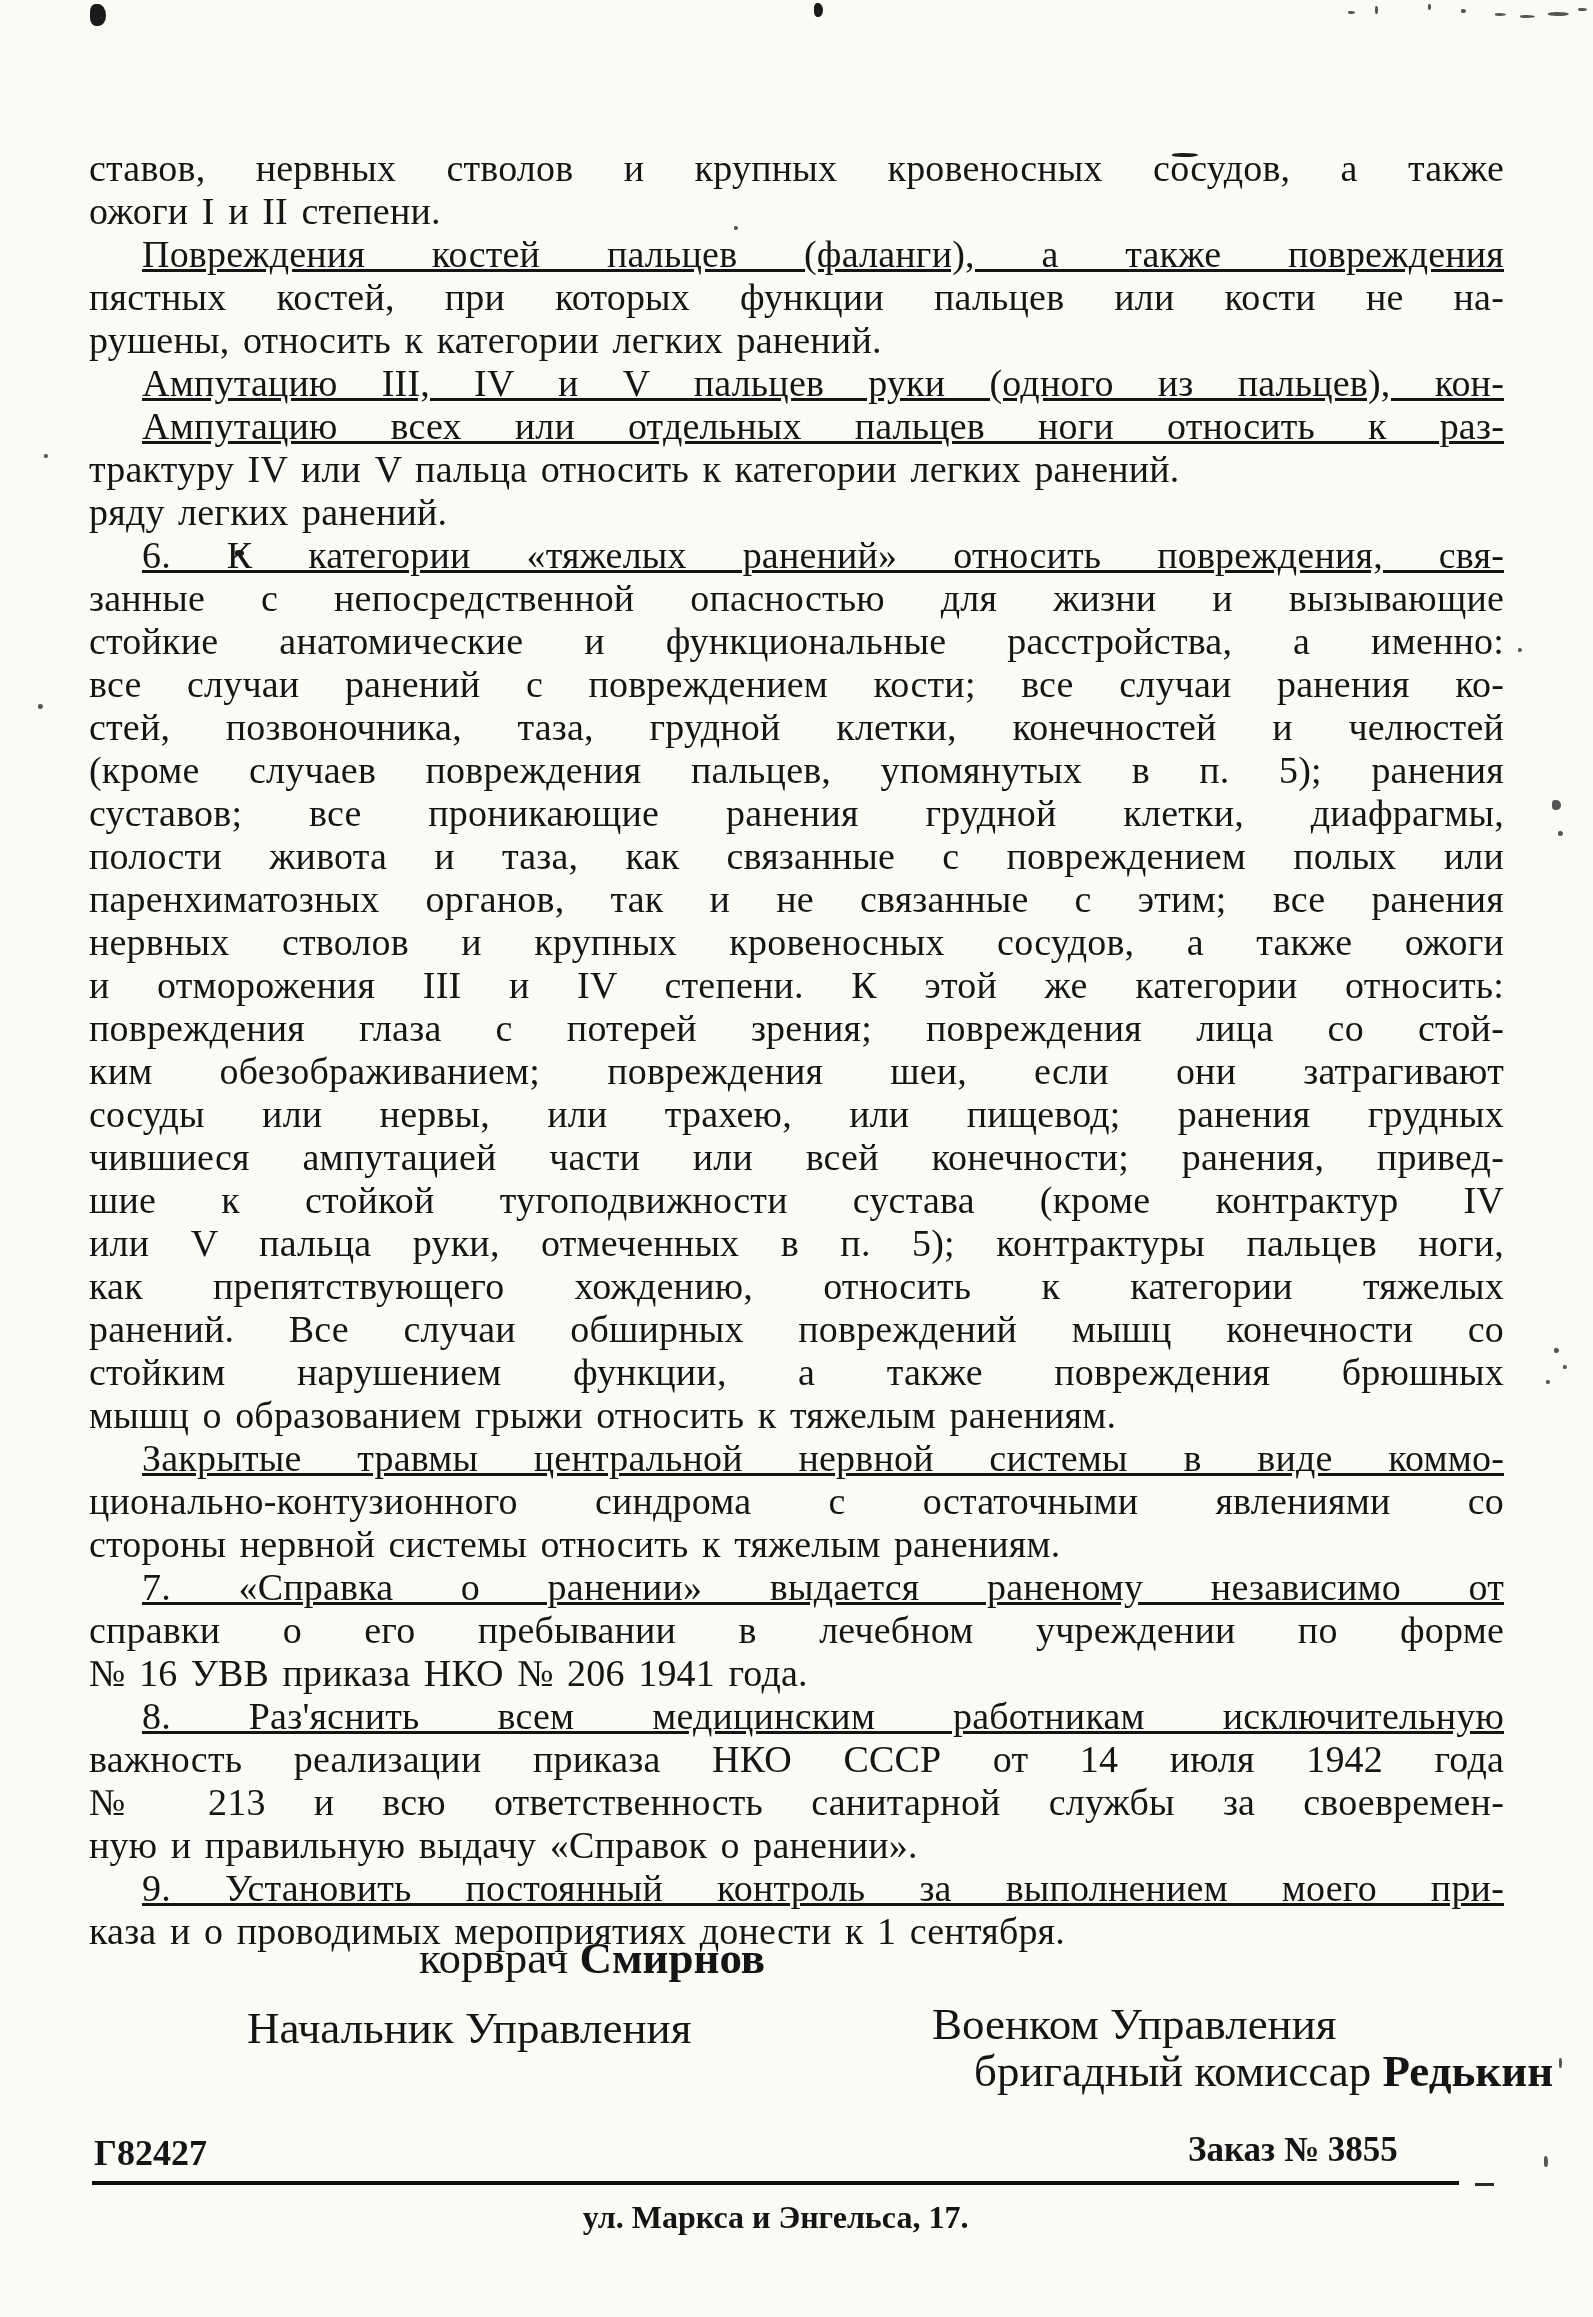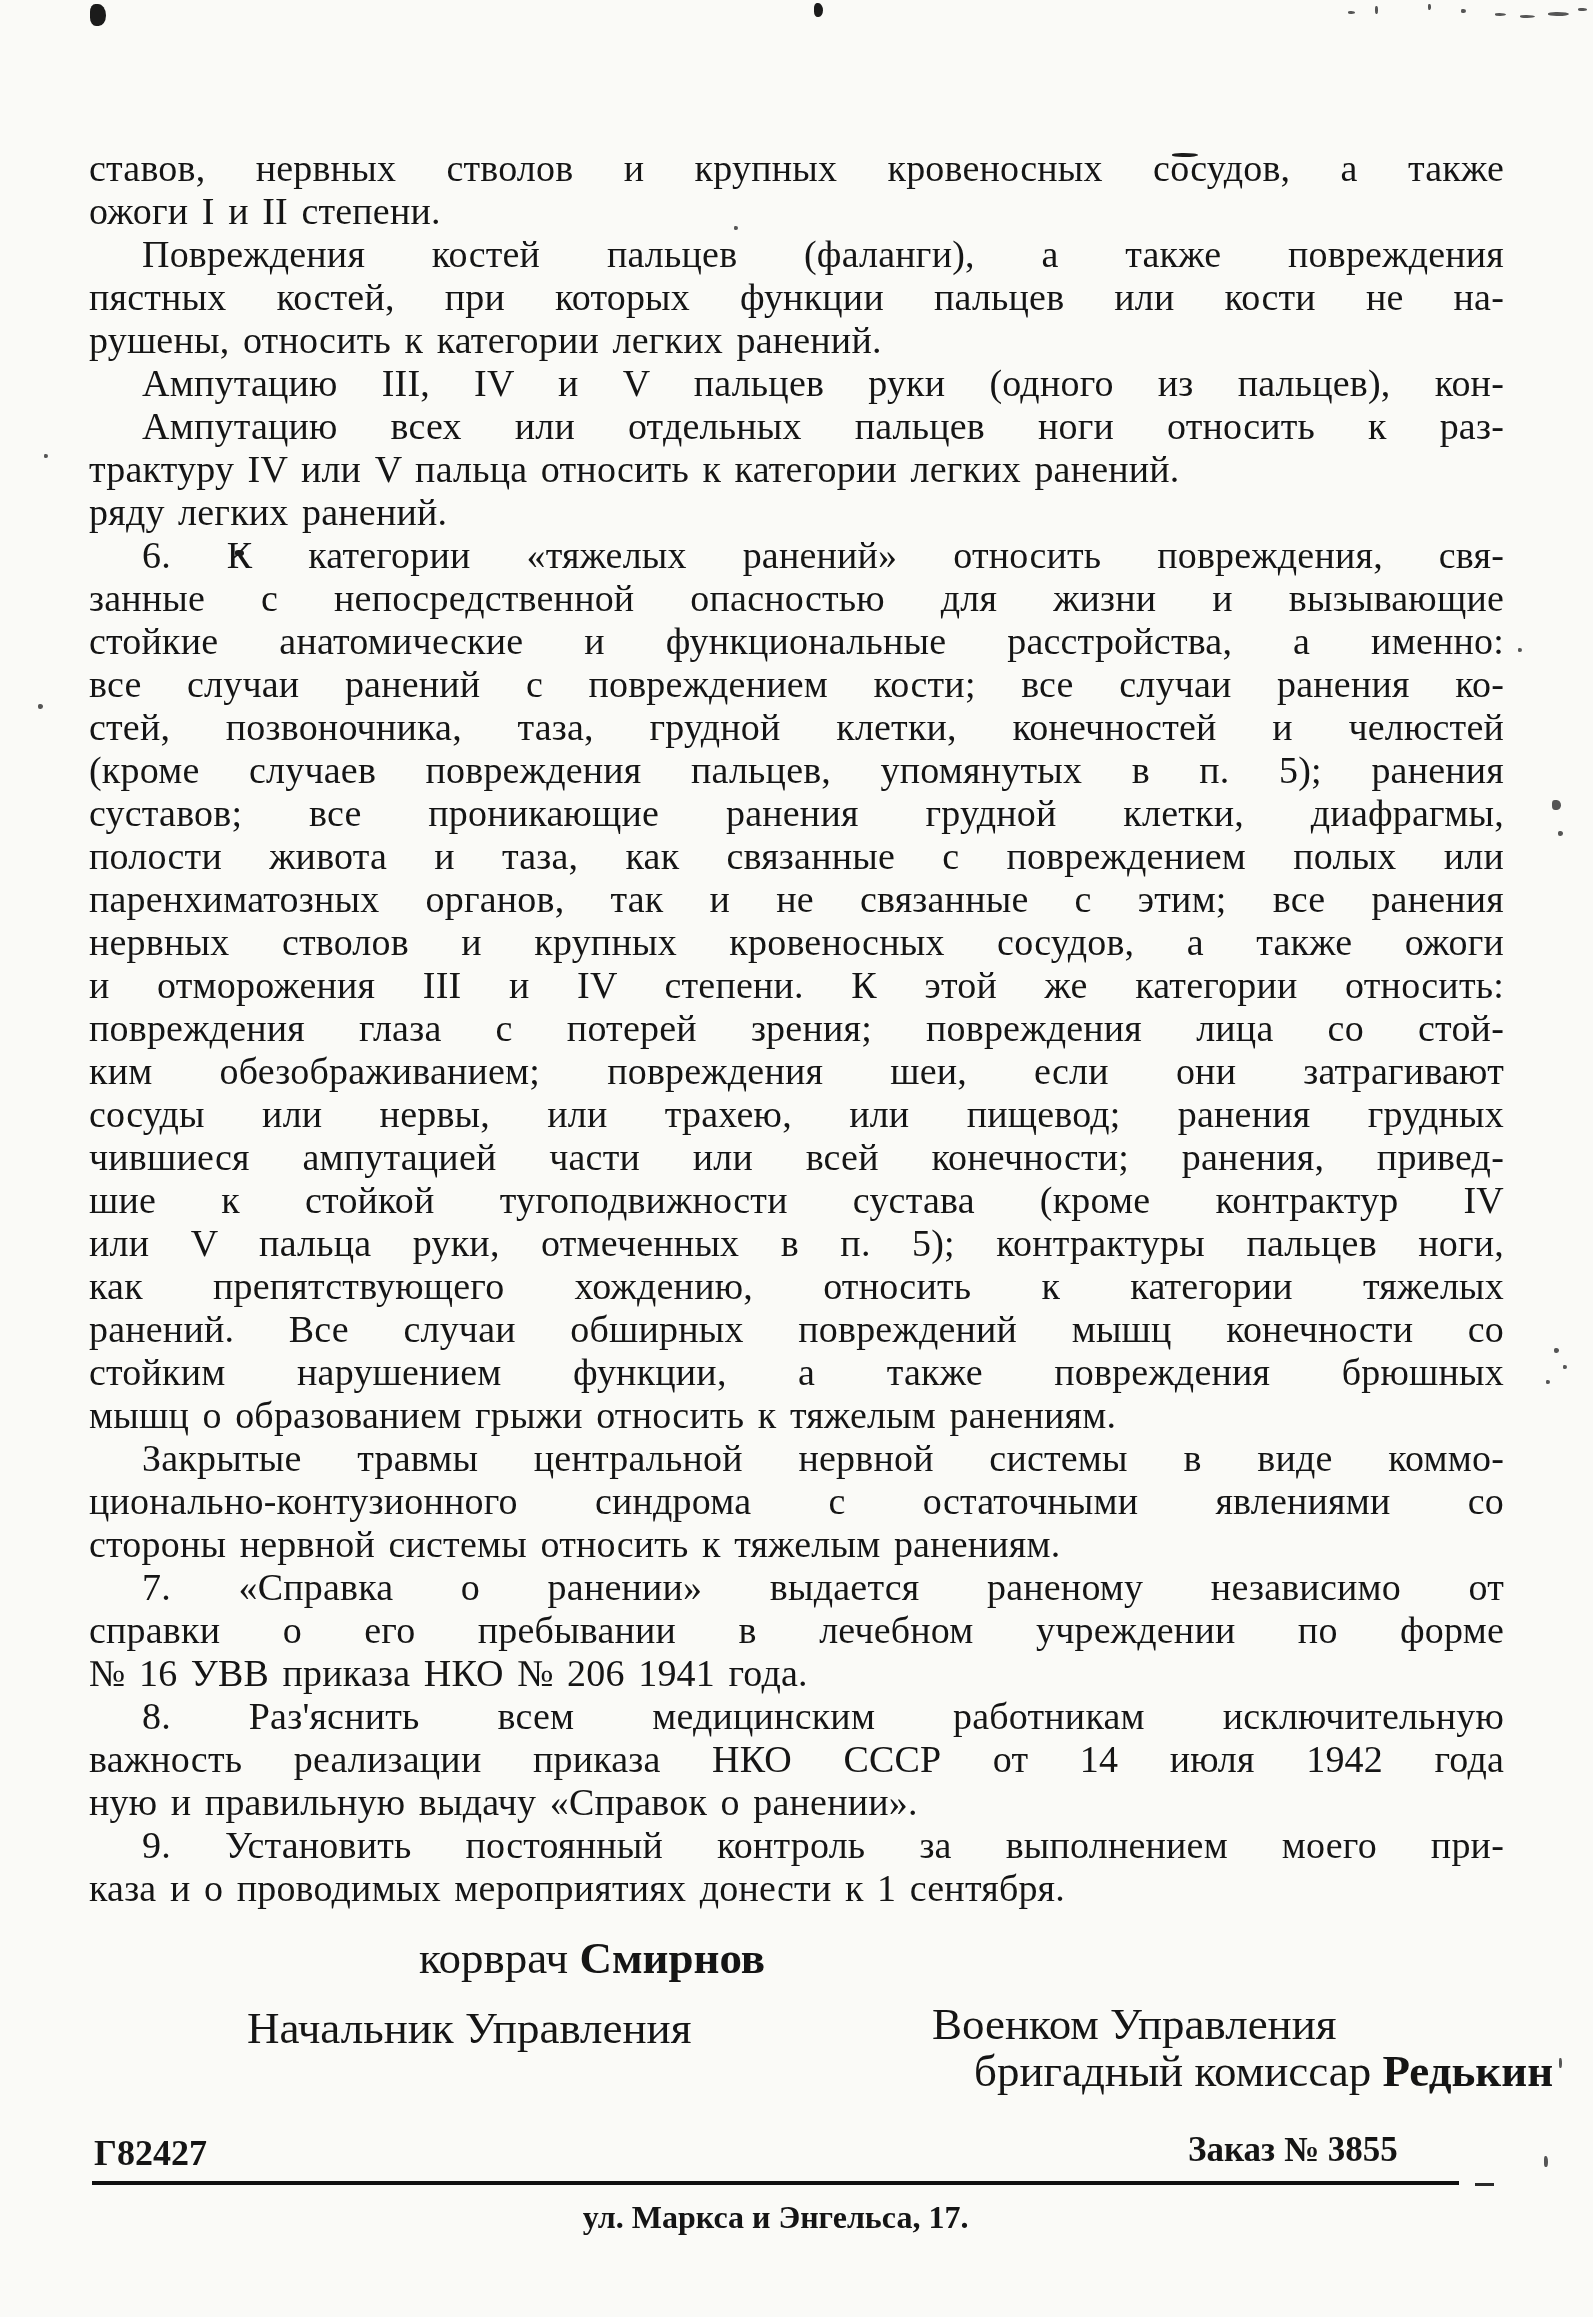--- a/index.html
+++ b/index.html
@@ -15,21 +15,21 @@
     position:absolute;
     left:89px; top:147px; width:1415px;
   }
   .line {
     font-size:38px;
     line-height:43px;
     letter-spacing:0.2px;
     word-spacing:3.8px;
   }
   .line.j { text-align:justify; text-align-last:justify; }
-  .line.ind { text-indent:53px; }
+  .line.ind { text-indent:53px;text-decoration:underline; }
   .sig {
     position:absolute;
     font-size:45px;
     white-space:nowrap;
   }
   .sig b { font-weight:bold; }
   .footer-code {
     position:absolute; left:94px; top:2132px;
     font-size:36px; font-weight:bold; white-space:nowrap;
   }
@@ -90,20 +90,21 @@
       <div class="line j">стойким нарушением функции, а также повреждения брюшных</div>
       <div class="line">мышц о образованием грыжи относить к тяжелым ранениям.</div>
       <div class="line j ind">Закрытые травмы центральной нервной системы в виде коммо-</div>
       <div class="line j">ционально-контузионного синдрома с остаточными явлениями со</div>
       <div class="line">стороны нервной системы относить к тяжелым ранениям.</div>
       <div class="line j ind">7. «Справка о ранении» выдается раненому независимо от</div>
       <div class="line j">справки о его пребывании в лечебном учреждении по форме</div>
       <div class="line">№ 16 УВВ приказа НКО № 206 1941 года.</div>
       <div class="line j ind">8. Раз'яснить всем медицинским работникам исключительную</div>
       <div class="line j">важность реализации приказа НКО СССР от 14 июля 1942 года</div>
+      <div class="line j">№ 213 и всю ответственность санитарной службы за своевремен-</div>
       <div class="line">ную и правильную выдачу «Справок о ранении».</div>
       <div class="line j ind">9. Установить постоянный контроль за выполнением моего при-</div>
       <div class="line">каза и о проводимых мероприятиях донести к 1 сентября.</div>
     </div>
 
   <div class="sig" style="left:247px; top:2002px;">Начальник Управления</div>
   <div class="sig" style="left:382px; top:1932px;margin-left:37px;"><span>корврач </span><b>Смирнов</b></div>
 
   <div class="sig" style="left:932px; top:1998px;">Военком Управления</div>
   <div class="sig" style="left:974px; top:2045px;"><span>бригадный комиссар </span><b>Редькин</b></div>

